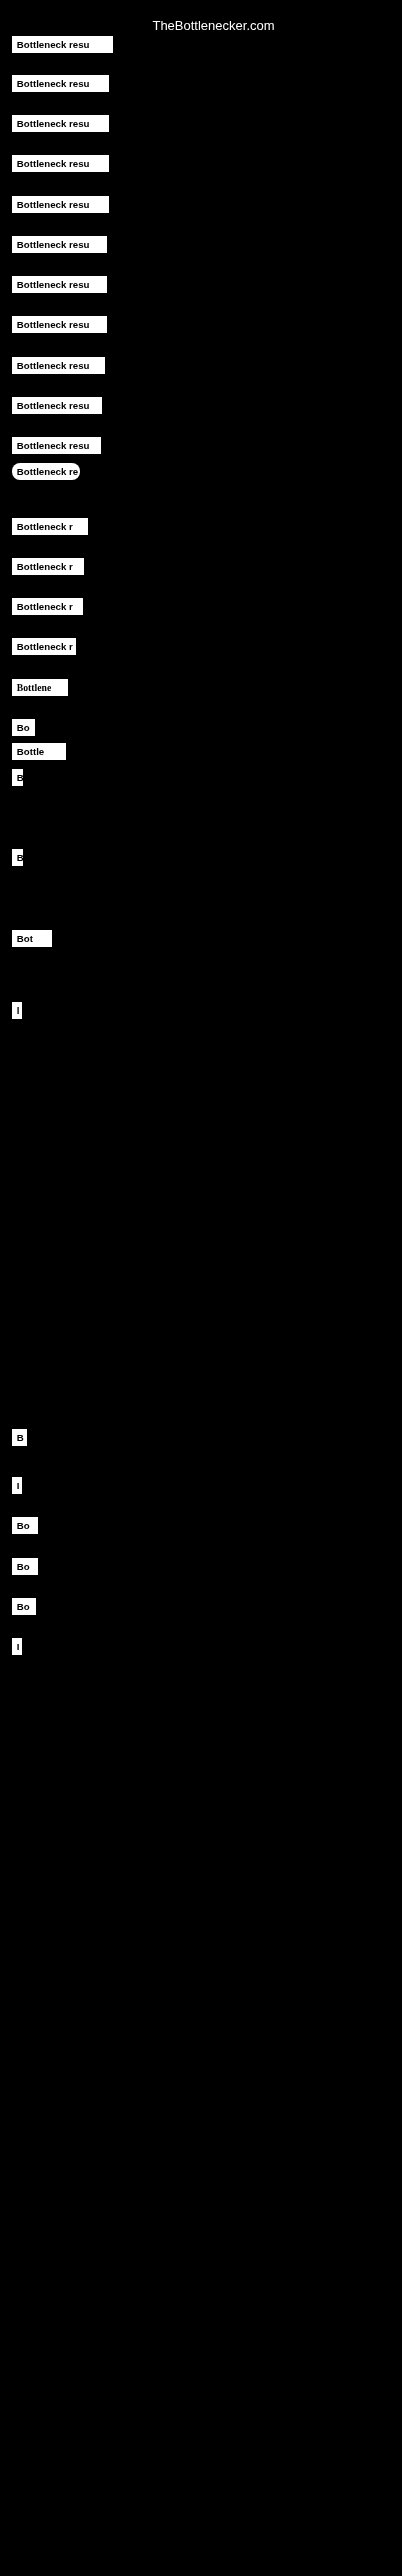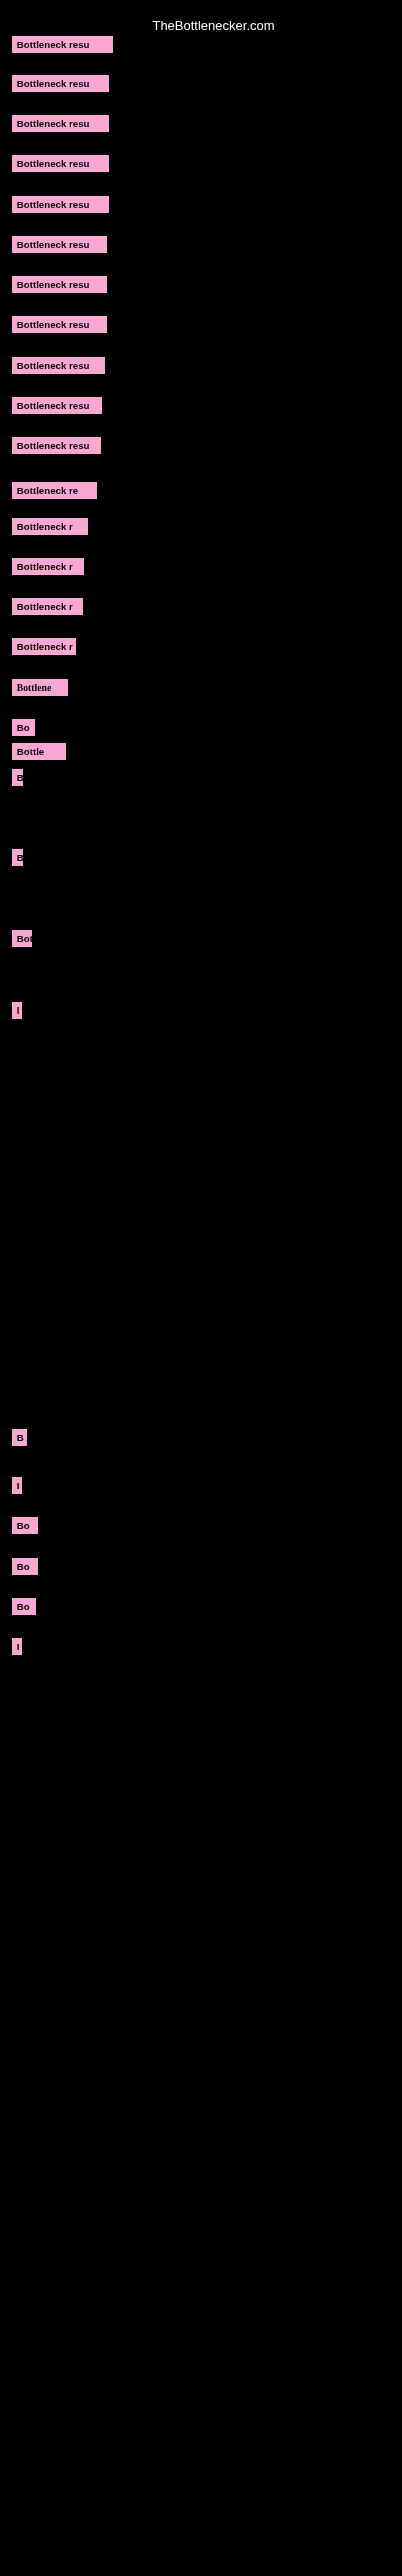--- a/index.html
+++ b/index.html
@@ -22,21 +22,21 @@
       font-size: 13px;
       padding: 6.4px 0;
       position: absolute;
       top: 0;
       width: 100%;
     }
 
     .bottleneck-item {
       position: absolute;
       left: 0;
-      background-color: #f9a8d4;
+      background-color: #ffffff;
       color: #000000;
       font-size: 9.7px;
       font-weight: bold;
       padding: 3.2px 4.8px;
       white-space: nowrap;
       overflow: hidden;
     }
   </style>
 </head>
 <body>
@@ -47,31 +47,31 @@
 <div class="bottleneck-item" style="top: 63px; width: 97px;">Bottleneck resu</div>
 <div class="bottleneck-item" style="top: 103px; width: 97px;">Bottleneck resu</div>
 <div class="bottleneck-item" style="top: 143px; width: 97px;">Bottleneck resu</div>
 <div class="bottleneck-item" style="top: 184px; width: 97px;">Bottleneck resu</div>
 <div class="bottleneck-item" style="top: 224px; width: 95px;">Bottleneck resu</div>
 <div class="bottleneck-item" style="top: 264px; width: 95px;">Bottleneck resu</div>
 <div class="bottleneck-item" style="top: 304px; width: 95px;">Bottleneck resu</div>
 <div class="bottleneck-item" style="top: 345px; width: 93px;">Bottleneck resu</div>
 <div class="bottleneck-item" style="top: 385px; width: 90px;">Bottleneck resu</div>
 <div class="bottleneck-item" style="top: 425px; width: 89px;">Bottleneck resu</div>
-<div class="bottleneck-item" style="top: 470px; width: 85px;">Bottleneck re</div>
+<div class="bottleneck-item" style="top: 451px; width: 68px; border-radius: 8px;">Bottleneck re</div>
 <div class="bottleneck-item" style="top: 506px; width: 76px;">Bottleneck r</div>
 <div class="bottleneck-item" style="top: 546px; width: 72px;">Bottleneck r</div>
 <div class="bottleneck-item" style="top: 586px; width: 71px;">Bottleneck r</div>
 <div class="bottleneck-item" style="top: 626px; width: 64px;">Bottleneck r</div>
 <div class="bottleneck-item" style="top: 667px; width: 56px; font-family: Liberation Serif, serif;">Bottlene</div>
 <div class="bottleneck-item" style="top: 707px; width: 22.5px;">Bo</div>
 <div class="bottleneck-item" style="top: 731px; width: 54px;">Bottle</div>
 <div class="bottleneck-item" style="top: 757px; width: 11.3px;">B</div>
 <div class="bottleneck-item" style="top: 837px; width: 11.3px;">B</div>
-<div class="bottleneck-item" style="top: 918px; width: 20px;">Bot</div>
+<div class="bottleneck-item" style="top: 918px; width: 40px;">Bot</div>
 <div class="bottleneck-item" style="top: 990px; width: 8px;">l</div>
 <div class="bottleneck-item" style="top: 1417px; width: 14.5px;">B</div>
 <div class="bottleneck-item" style="top: 1465px; width: 9.7px;">I</div>
 <div class="bottleneck-item" style="top: 1505px; width: 26px;">Bo</div>
 <div class="bottleneck-item" style="top: 1546px; width: 26px;">Bo</div>
 <div class="bottleneck-item" style="top: 1586px; width: 24px;">Bo</div>
 <div class="bottleneck-item" style="top: 1626px; width: 9.7px;">I</div>
 
 
 </body></html>

